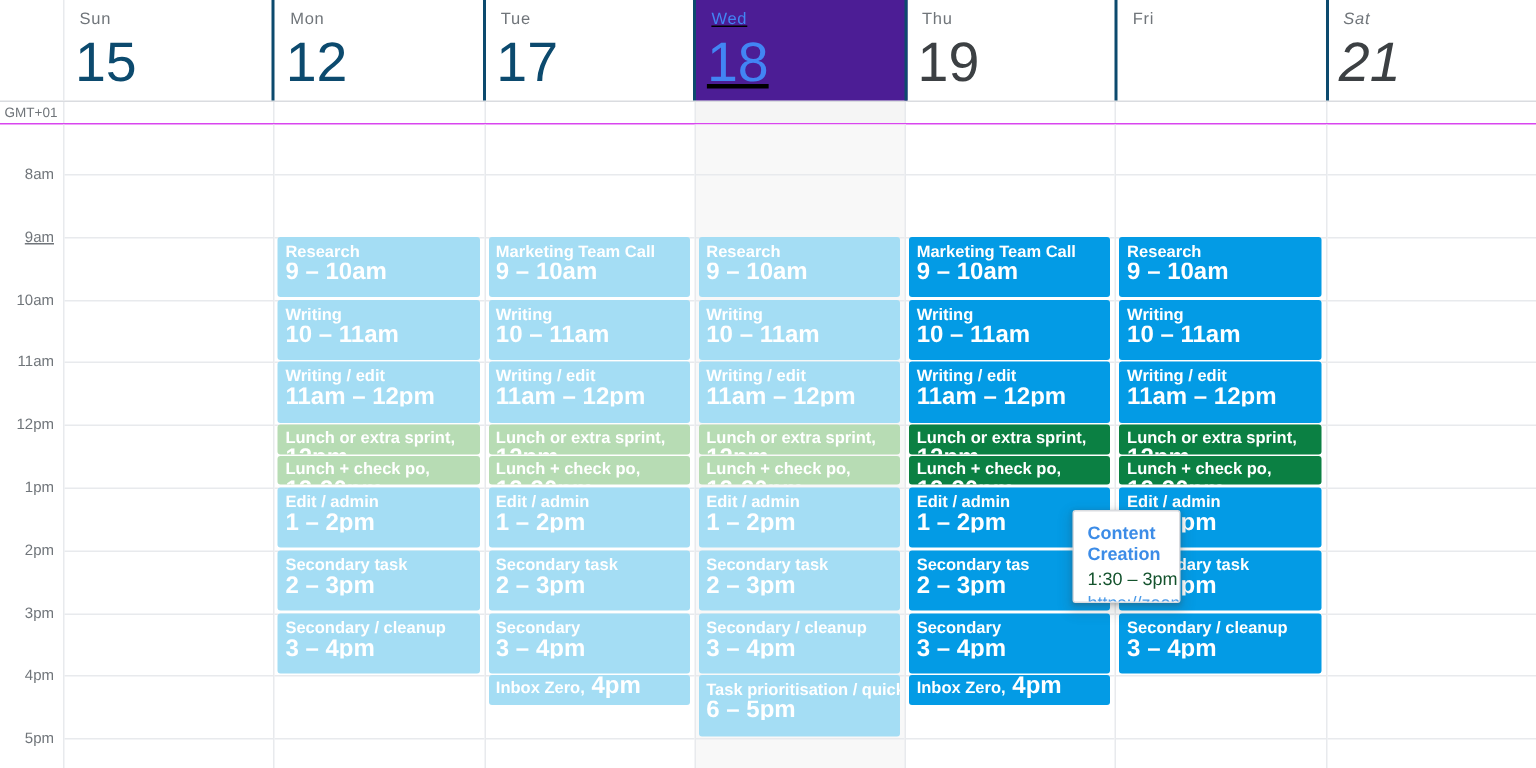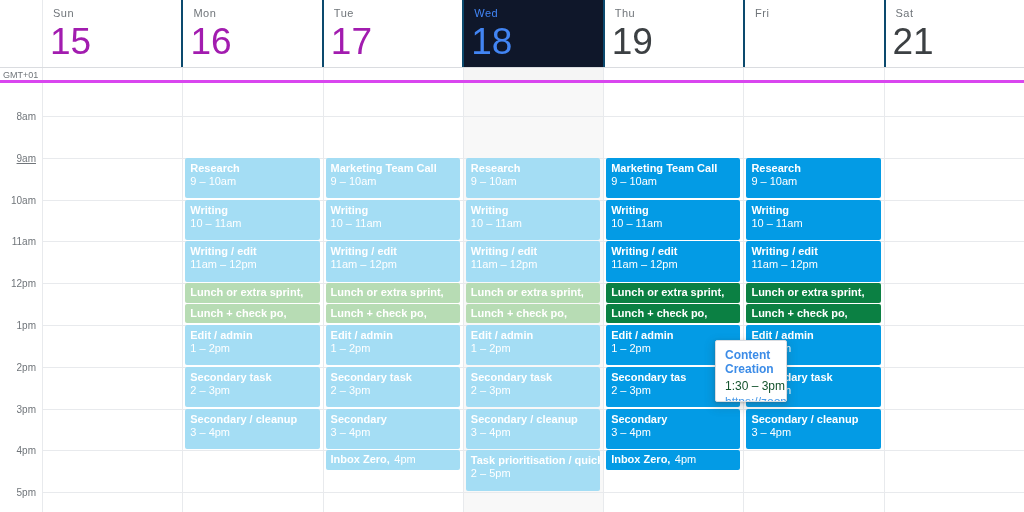--- a/index.html
+++ b/index.html
@@ -26,45 +26,45 @@
   .gutter-head {
     width: 43px; flex: 0 0 43px;
     border-right: 1px solid #e8eaed;
   }
   .day-head {
     flex: 1 1 0;
     border-right: 2px solid #0c4a6e;
     padding: 6px 0 0 10px;
     position: relative;
   }
-  .day-head:last-child { border-right: none; }
-  .day-head.today { background: #0f172a; }
+  .day-head:last-child { border-right: none; font-style: italic; }
+  .day-head.today { background: #4c1d95; text-decoration: underline; }
   .dow {
     font-size: 11px;
     color: #70757a;
     letter-spacing: .5px;
     line-height: 14px;
   }
   .day-head.today .dow { color: #4285f4; }
   .dnum {
     font-size: 37px;
     font-weight: 400;
-    color: #a21caf;
+    color: #0c4a6e;
     line-height: 44px;
     margin-left: -3px;
   }
   .day-head.weekday .dnum { color: #3c4043; }
   .day-head.today .dnum { color: #4285f4; }
 
   
   .tz-row {
     position: absolute; top: 68px; left: 0;
     width: 1024px; height: 15px;
     display: flex;
-    border-bottom: 3px solid #d946ef;
+    border-bottom: 1px solid #d946ef;
   }
   .tz-label {
     width: 43px; flex: 0 0 43px;
     font-size: 9px; color: #70757a;
     text-align: left; padding-left: 3px;
     line-height: 14px;
     border-right: 1px solid #e8eaed;
   }
   .tz-cell {
     flex: 1 1 0;
@@ -119,22 +119,22 @@
     line-height: 13px;
     cursor: pointer;
   }
   .event .ttl {
     font-size: 11px;
     font-weight: bold;
     white-space: nowrap;
     overflow: hidden;
   }
   .event .tme {
-    font-size: 11px;
-    font-weight: normal;
+    font-size: 16px;
+    font-weight: bold;
     white-space: nowrap;
     overflow: hidden;
   }
   .event.compact { padding-top: 1px; }
   .event.compact .ttl { display: inline; }
   .event.compact .tme { display: inline; }
 
   .ev-lightblue { background: #a4ddf4; color: #ffffff; }
   .ev-lightgreen { background: #b7dcb4; color: #ffffff; }
   .ev-blue { background: #039be5; color: #ffffff; }
@@ -178,21 +178,21 @@
 
   <div class="header-row">
     <div class="gutter-head"></div>
     <div id="day-heads" style="display:flex;flex:1 1 0;">
         <div class="day-head weekend">
           <div class="dow">Sun</div>
           <div class="dnum">15</div>
         </div>
         <div class="day-head weekend">
           <div class="dow">Mon</div>
-          <div class="dnum">16</div>
+          <div class="dnum">12</div>
         </div>
         <div class="day-head weekend">
           <div class="dow">Tue</div>
           <div class="dnum">17</div>
         </div>
         <div class="day-head today">
           <div class="dow">Wed</div>
           <div class="dnum">18</div>
         </div>
         <div class="day-head weekday">
@@ -301,21 +301,21 @@
           <div class="hline" style="top: 367.4px;"></div>
           <div class="hline" style="top: 409.2px;"></div>
           <div class="event ev-lightblue" style="top: 74.8px; height: 40.3px;"><span class="ttl">Research</span><div class="tme">9 – 10am</div></div>
           <div class="event ev-lightblue" style="top: 116.6px; height: 40.3px;"><span class="ttl">Writing</span><div class="tme">10 – 11am</div></div>
           <div class="event ev-lightblue" style="top: 158.4px; height: 40.3px;"><span class="ttl">Writing / edit</span><div class="tme">11am – 12pm</div></div>
           <div class="event ev-lightgreen compact" style="top: 200.2px; height: 19.4px;"><span class="ttl">Lunch or extra sprint,</span> <span class="tme">12pm</span></div>
           <div class="event ev-lightgreen compact" style="top: 221.1px; height: 19.4px;"><span class="ttl">Lunch + check po,</span> <span class="tme">12:30pm</span></div>
           <div class="event ev-lightblue" style="top: 242px; height: 40.3px;"><span class="ttl">Edit / admin</span><div class="tme">1 – 2pm</div></div>
           <div class="event ev-lightblue" style="top: 283.8px; height: 40.3px;"><span class="ttl">Secondary task</span><div class="tme">2 – 3pm</div></div>
           <div class="event ev-lightblue" style="top: 325.6px; height: 40.3px;"><span class="ttl">Secondary / cleanup</span><div class="tme">3 – 4pm</div></div>
-          <div class="event ev-lightblue" style="top: 367.4px; height: 40.3px;"><span class="ttl">Task prioritisation / quick tas</span><div class="tme">2 – 5pm</div></div>
+          <div class="event ev-lightblue" style="top: 367.4px; height: 40.3px;"><span class="ttl">Task prioritisation / quick tas</span><div class="tme">6 – 5pm</div></div>
         </div>
         <div class="day-col">
           <div class="hline" style="top: 33px;"></div>
           <div class="hline" style="top: 74.8px;"></div>
           <div class="hline" style="top: 116.6px;"></div>
           <div class="hline" style="top: 158.4px;"></div>
           <div class="hline" style="top: 200.2px;"></div>
           <div class="hline" style="top: 242px;"></div>
           <div class="hline" style="top: 283.8px;"></div>
           <div class="hline" style="top: 325.6px;"></div>

